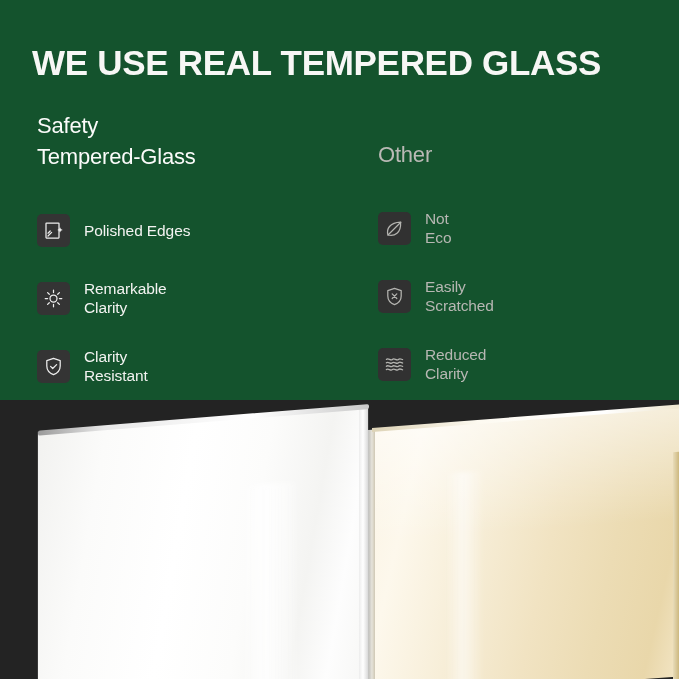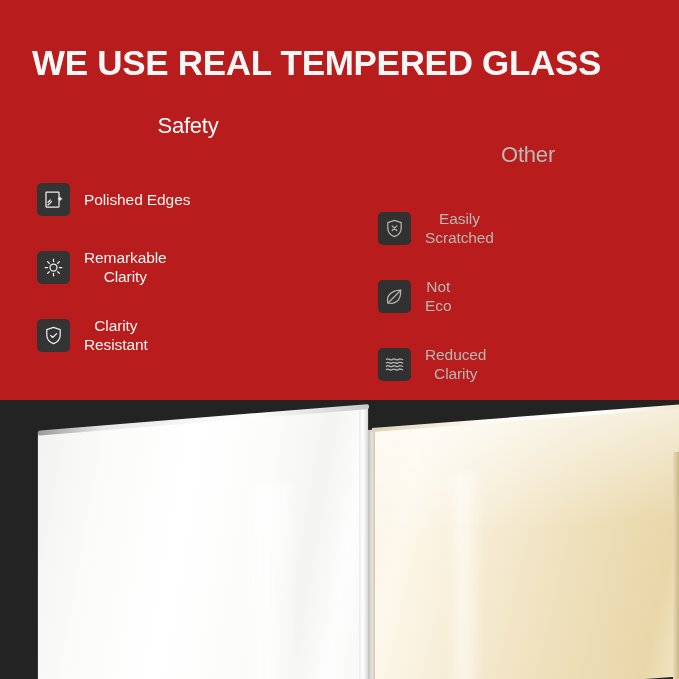--- a/index.html
+++ b/index.html
@@ -10,23 +10,22 @@
     width: 679px;
     height: 679px;
     background: #252525;
     font-family: "Liberation Sans", sans-serif;
     overflow: hidden;
     position: relative;
   }
   .infographic {
     position: absolute;
     inset: 0;
-    background: #b91c1c;
+    background: #14532d;
     overflow: hidden;
-    text-align: center;
   }
 
   
   .headline {
     position: absolute;
     left: 32px;
     top: 18px;
     font-size: 35px;
     line-height: 44px;
     font-weight: 700;
@@ -239,20 +238,21 @@
 
 <div class="infographic">
 
   <h1 class="headline">WE USE REAL TEMPERED GLASS</h1>
 
   <div class="columns">
 
     <div class="column column-left">
       <h2 class="col-heading">
         <span class="line">Safety</span>
+        <span class="line">Tempered-Glass</span>
       </h2>
 
       <ul class="feature-list">
 
         <li class="feature-row">
           <span class="icon-tile">
             <svg width="21" height="21" viewBox="0 0 21 21" fill="none" stroke="#ededed" stroke-width="1.25" stroke-linecap="round" stroke-linejoin="round">
               <rect x="3" y="3" width="13" height="15" rx="0.5"></rect>
               <path d="M5 16 L8.6 12.4 M5 13.2 L7.2 11"></path>
               <path d="M17 7.2 L17.9 9 L19.7 9.9 L17.9 10.8 L17 12.6 L16.1 10.8 L14.3 9.9 L16.1 9 Z" fill="#ededed" stroke="none"></path>
@@ -296,40 +296,40 @@
     <div class="column column-right">
       <h2 class="col-heading">
         <span class="line">Other</span>
       </h2>
 
       <ul class="feature-list">
 
         <li class="feature-row">
           <span class="icon-tile">
             <svg width="21" height="21" viewBox="0 0 21 21" fill="none" stroke="#b4b4b0" stroke-width="1.25" stroke-linecap="round" stroke-linejoin="round">
+              <path d="M4 17 C2.2 11 5.6 4.6 16.6 4.2 C17.2 15 10.6 18.6 4 17 Z"></path>
+              <path d="M4 17 L16.8 4.3"></path>
+            </svg>
+          </span>
+          <span class="feature-text">
+            <span class="line">Not</span>
+            <span class="line">Eco</span>
+          </span>
+        </li>
+
+        <li class="feature-row">
+          <span class="icon-tile">
+            <svg width="21" height="21" viewBox="0 0 21 21" fill="none" stroke="#b4b4b0" stroke-width="1.25" stroke-linecap="round" stroke-linejoin="round">
               <path d="M10.5 2.4 L17.2 4.6 V10 C17.2 14.2 14.2 17.2 10.5 18.7 C6.8 17.2 3.8 14.2 3.8 10 V4.6 Z"></path>
               <path d="M8.2 7.9 L12.8 12.5 M12.8 7.9 L8.2 12.5"></path>
             </svg>
           </span>
           <span class="feature-text">
             <span class="line">Easily</span>
             <span class="line">Scratched</span>
-          </span>
-        </li>
-
-        <li class="feature-row">
-          <span class="icon-tile">
-            <svg width="21" height="21" viewBox="0 0 21 21" fill="none" stroke="#b4b4b0" stroke-width="1.25" stroke-linecap="round" stroke-linejoin="round">
-              <path d="M4 17 C2.2 11 5.6 4.6 16.6 4.2 C17.2 15 10.6 18.6 4 17 Z"></path>
-              <path d="M4 17 L16.8 4.3"></path>
-            </svg>
-          </span>
-          <span class="feature-text">
-            <span class="line">Not</span>
-            <span class="line">Eco</span>
           </span>
         </li>
 
         <li class="feature-row">
           <span class="icon-tile">
             <svg width="21" height="21" viewBox="0 0 21 21" fill="none" stroke="#b4b4b0" stroke-width="1.3" stroke-linecap="round">
               <path d="M2.4 5.4 C4.4 3.6 6.4 7.2 8.4 5.4 C10.4 3.6 12.4 7.2 14.4 5.4 C16.2 3.8 17.6 5.6 18.6 5.6"></path>
               <path d="M2.4 8.8 C4.4 7 6.4 10.6 8.4 8.8 C10.4 7 12.4 10.6 14.4 8.8 C16.2 7.2 17.6 9 18.6 9"></path>
               <path d="M2.4 12.2 C4.4 10.4 6.4 14 8.4 12.2 C10.4 10.4 12.4 14 14.4 12.2 C16.2 10.6 17.6 12.4 18.6 12.4"></path>
               <path d="M2.4 15.6 C4.4 13.8 6.4 17.4 8.4 15.6 C10.4 13.8 12.4 17.4 14.4 15.6 C16.2 14 17.6 15.8 18.6 15.8"></path>

